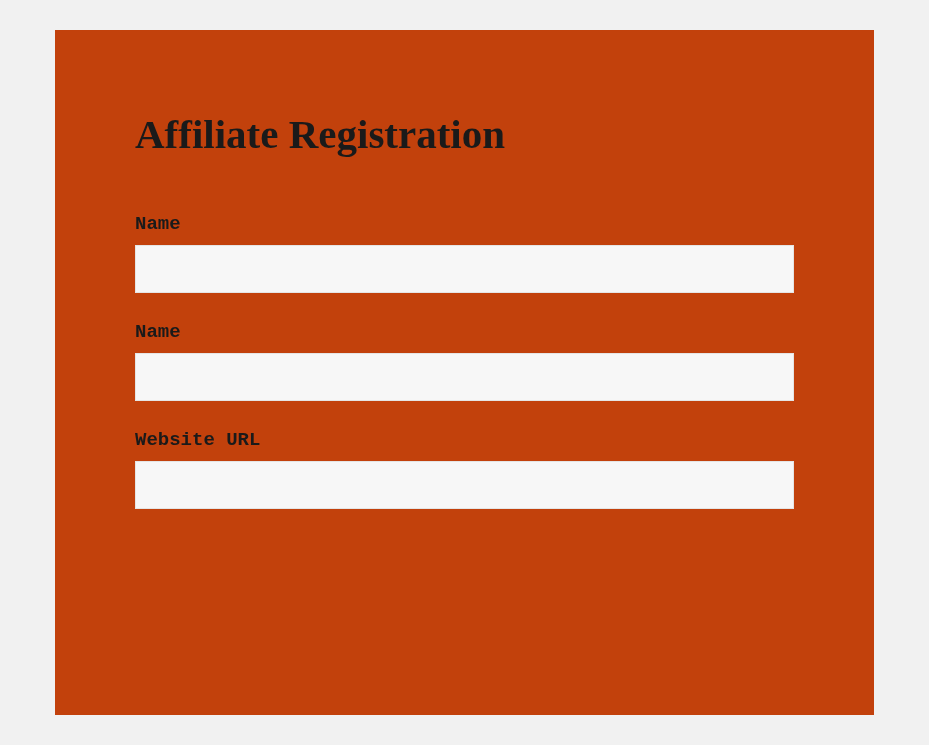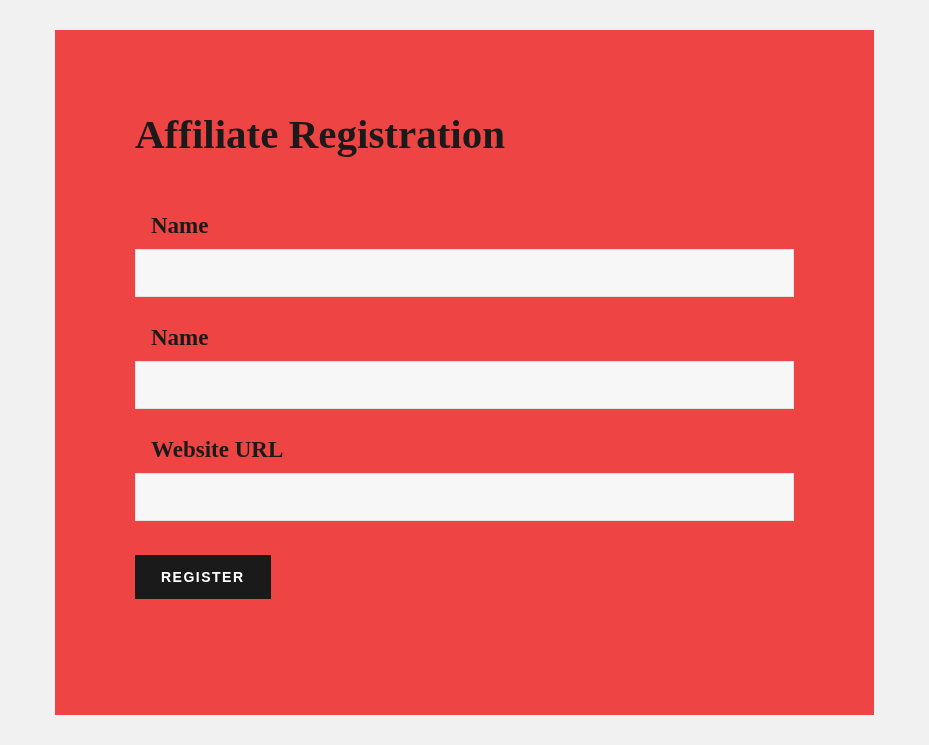--- a/index.html
+++ b/index.html
@@ -8,43 +8,42 @@
       padding: 0;
     }
     body {
       background-color: #f1f1f1;
       font-family: Georgia, "Times New Roman", serif;
       width: 929px;
       height: 745px;
       padding: 30px 55px 30px 55px;
     }
     .card {
-      background-color: #ef4444;
+      background-color: #c2410c;
       width: 100%;
       height: 100%;
       padding: 80px 80px 60px 80px;
     }
     .page-title {
       font-family: Georgia, "Times New Roman", serif;
       font-size: 41px;
       font-weight: bold;
       color: #1a1a1a;
       margin-bottom: 55px;
     }
     .form-group {
       margin-bottom: 28px;
     }
     .form-label {
       display: block;
-      font-family: Liberation Serif, serif;
-      font-size: 23px;
+      font-family: Liberation Mono, monospace;
+      font-size: 19px;
       font-weight: bold;
       color: #1a1a1a;
       margin-bottom: 10px;
-      margin-left: 16px;
     }
     .form-input {
       width: 100%;
       height: 48px;
       background-color: #f7f7f7;
       border: 1px solid #e5e5e5;
       padding: 10px 12px;
       font-size: 16px;
       font-family: Georgia, "Times New Roman", serif;
       color: #333;
@@ -78,15 +77,14 @@
     <div class="form-group">
       <label class="form-label">Name</label>
       <input type="email" class="form-input" value="" style="">
     </div>
 
     <div class="form-group">
       <label class="form-label">Website URL</label>
       <input type="text" class="form-input" value="" style="">
     </div>
 
-    <button type="submit" class="register-button">Register</button>
   </form>
 </div>
 
 </body></html>

